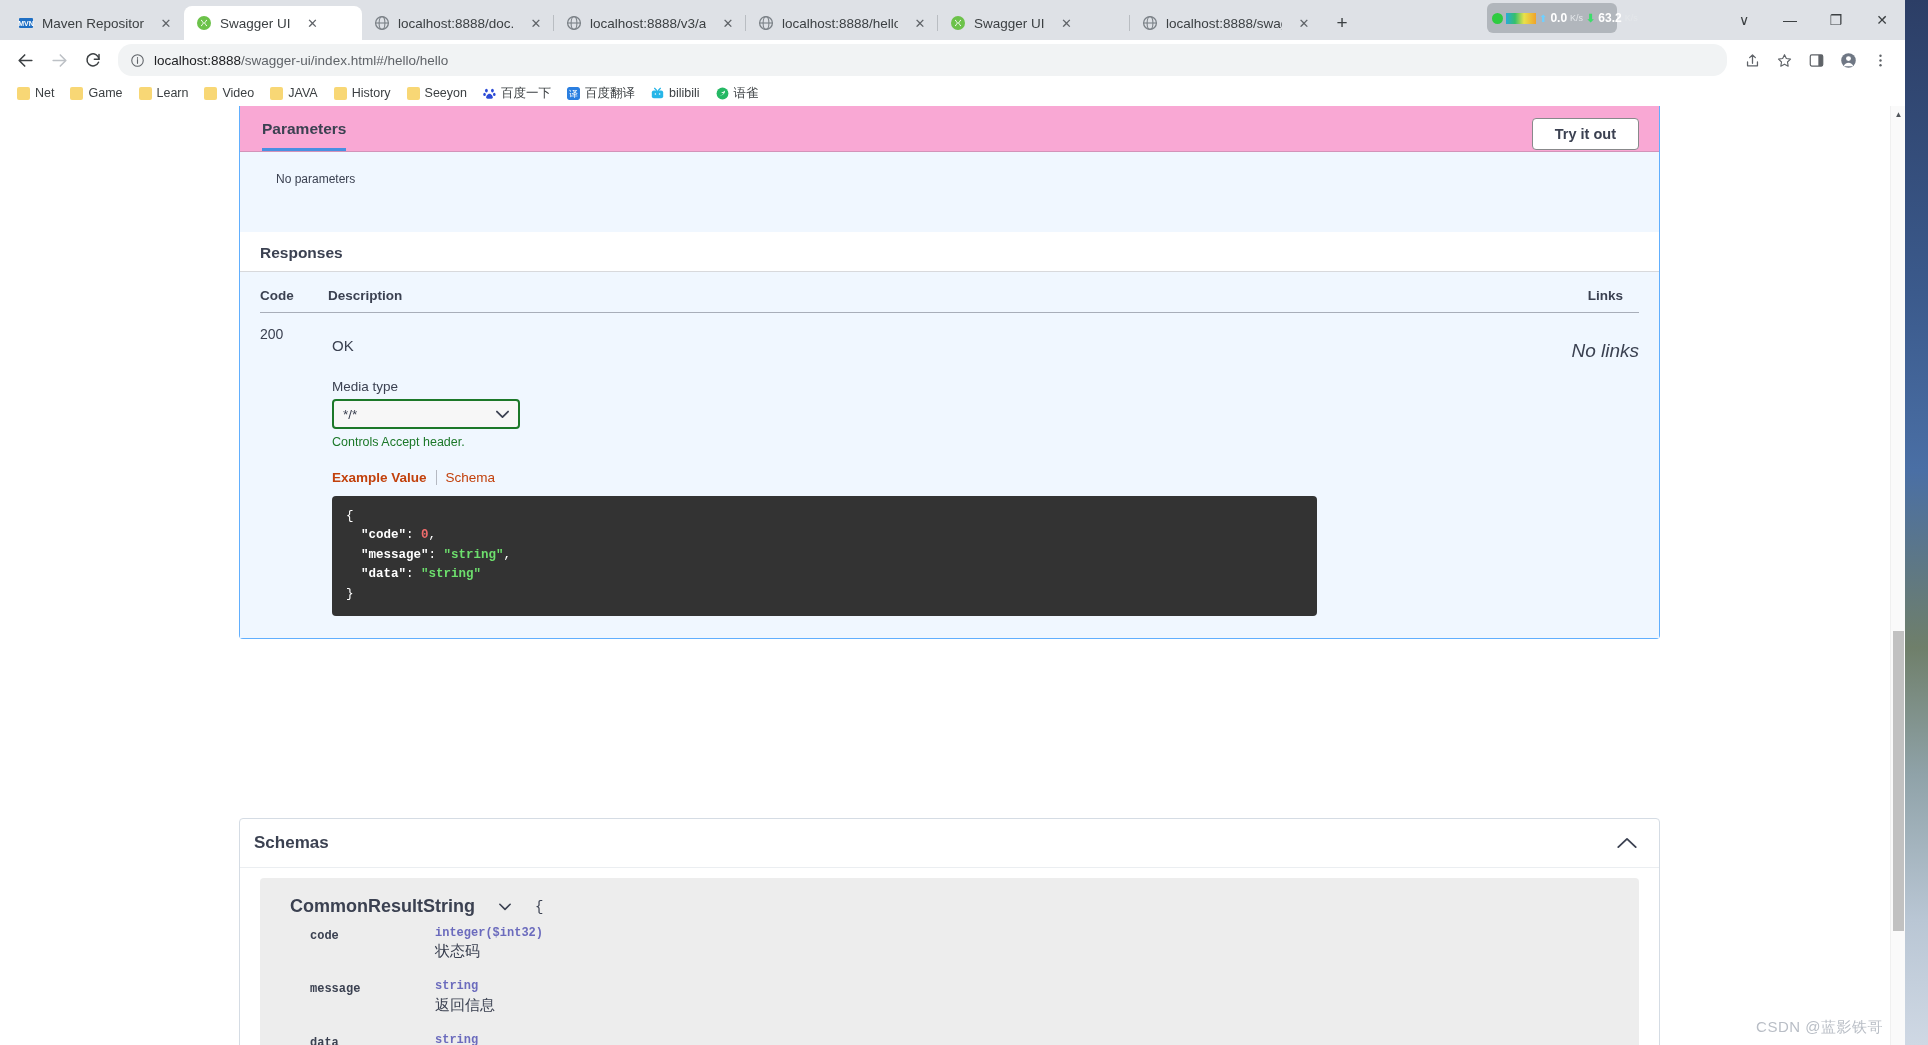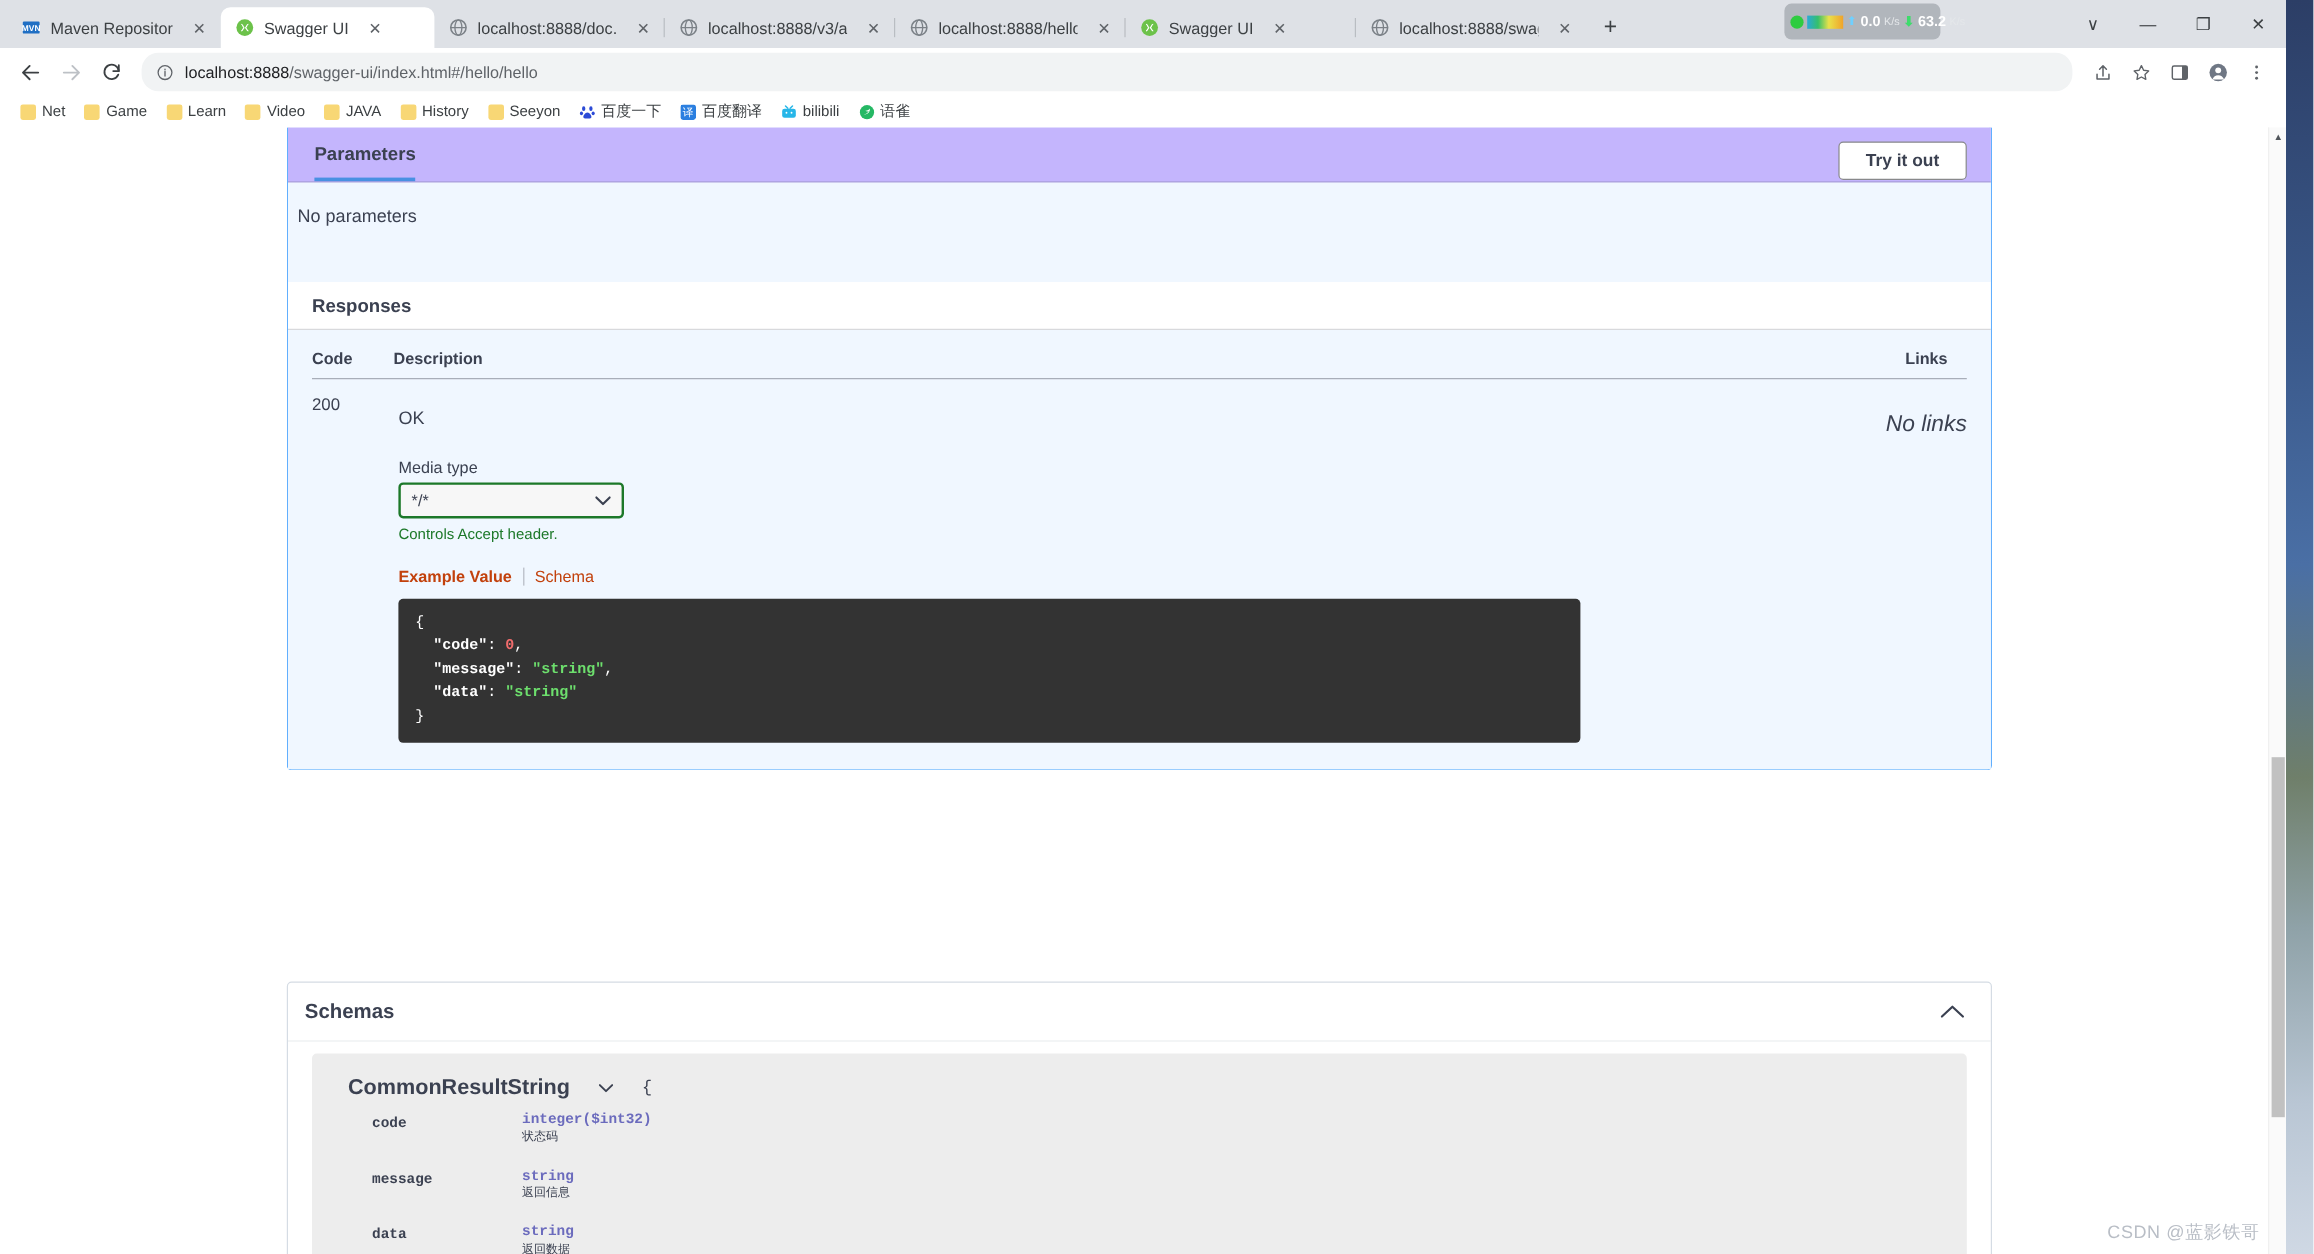--- a/index.html
+++ b/index.html
@@ -196,42 +196,42 @@
     background:#ffffff;
     padding:12px 20px 0 20px;
     border-bottom:1px solid rgba(59,65,81,.2);
   }
   .section-head h4{
     margin:0; font-size:15.5px; font-weight:bold; color:#3b4151;
     display:inline-block; padding-bottom:9px;
   }
   .params-head{
     display:flex; align-items:flex-start; justify-content:space-between;
-    background:#c4b5fd; padding:14px 20px 0 20px;
+    background:#f9a8d4; padding:14px 20px 0 20px;
     border-bottom:1px solid rgba(59,65,81,.2);
     position:relative;
   }
   .params-head h4{
     margin:0 0 0 2px; font-size:15.5px; font-weight:bold; color:#3b4151;
     padding-bottom:10px;
     border-bottom:3px solid #4990e2;
   }
   .tryout{
     font-family:"Liberation Sans",sans-serif;
     font-size:14.5px; font-weight:bold; color:#3b4151;
     background:#ffffff;
     border:1px solid #88898b;
     border-radius:4px;
     padding:7px 22px;
     margin-top:-2px;
     cursor:pointer;
   }
   .noparams{
-    padding:20px 20px 46px 8px;
-    font-size:15px; color:#3b4151;
+    padding:20px 20px 46px 36px;
+    font-size:12px; color:#3b4151;
     background:#f0f7ff;
   }
 
   .resp-table{
     padding:0 20px 22px 20px;
     background:#f0f7ff;
   }
   .rt-head{
     display:flex;
     padding:16px 0 9px 0;
@@ -323,21 +323,21 @@
     font-size:12px; font-weight:bold; color:#3b4151;
     padding-top:4px;
   }
   .prop .ptype{
     font-family:"Liberation Mono","DejaVu Sans Mono",monospace;
     font-size:12px; font-weight:bold; color:#55a; color:#6b6bbd;
     line-height:1.35;
   }
   .prop .pdesc{
     font-family:Liberation Sans, sans-serif;
-    font-size:10px; color:#3b4151; line-height:1.35;
+    font-size:15px; color:#3b4151; line-height:1.35;
   }
 
   
   .watermark{
     position:absolute; right:22px; bottom:8px;
     font-size:15px; color:#b9bec6;
     z-index:20;
     letter-spacing:.5px;
   }
 </style>

